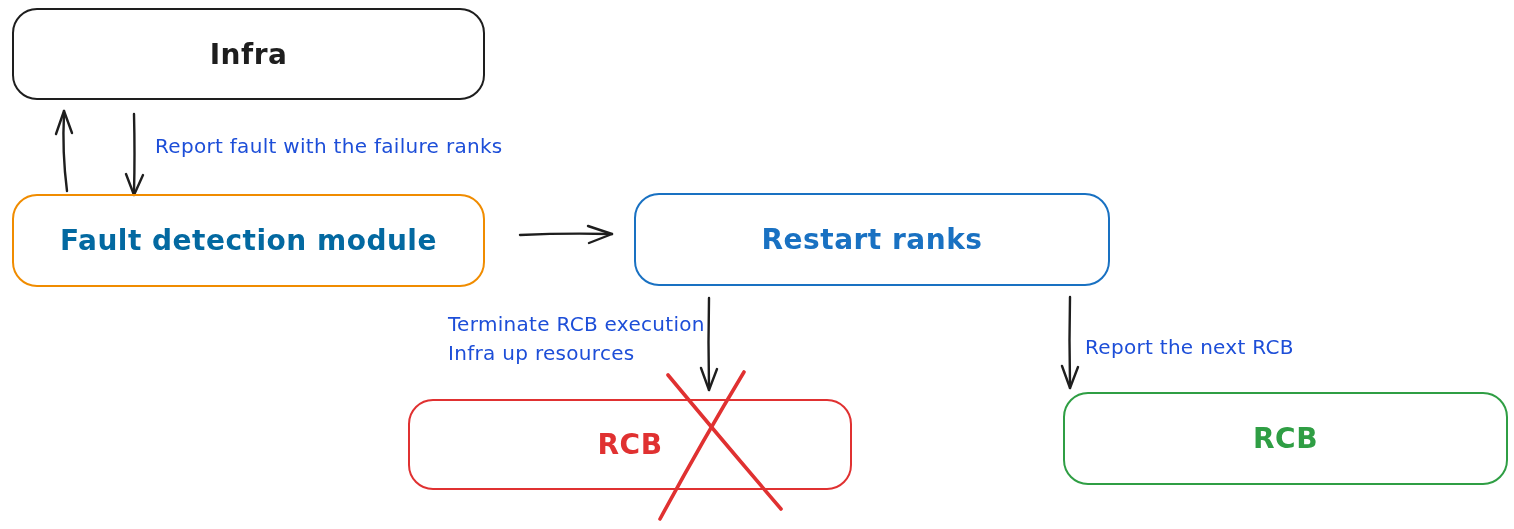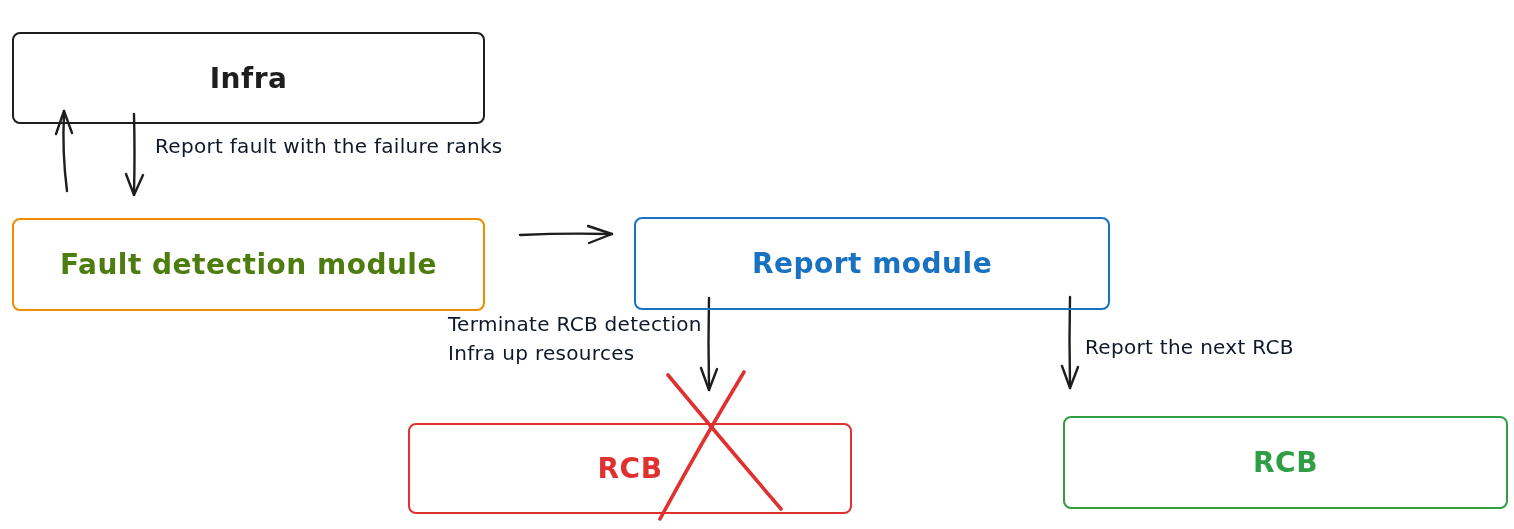--- a/index.html
+++ b/index.html
@@ -18,48 +18,47 @@
   .overlay {
     position: absolute;
     left: 0; top: 0;
     width: 1514px;
     height: 529px;
     pointer-events: none;
   }
   .node {
     position: absolute;
     box-sizing: border-box;
-    border-radius: 8px;
+    border-radius: 25px;
     background: transparent;
     display: flex;
     align-items: center;
     justify-content: center;
-    margin-top: 24px;
   }
   .node-label {
     font-size: 28px;
     font-weight: 600;
     letter-spacing: 0.5px;
     white-space: nowrap;
   }
   .node-infra    { border: 2.5px solid #1e1e1e; }
   .node-infra .node-label { color: #1e1e1e; }
   .node-fault    { border: 2.5px solid #f08c00; }
-  .node-fault .node-label { color: #4d7c0f; }
+  .node-fault .node-label { color: #0369a1; }
   .node-restart  { border: 2.5px solid #1971c2; }
   .node-restart .node-label { color: #1971c2; }
   .node-rcb-red  { border: 2.5px solid #e03131; }
   .node-rcb-red .node-label { color: #e03131; }
   .node-rcb-green{ border: 2.5px solid #2f9e44; }
   .node-rcb-green .node-label { color: #2f9e44; }
   .edge-label {
     position: absolute;
     font-size: 20px;
     font-weight: 500;
-    color: #0f172a;
+    color: #1d4ed8;
     letter-spacing: 0.3px;
     white-space: nowrap;
     line-height: 29px;
   }
 </style>
 </head>
 <body>
 
 <div class="canvas">
 
@@ -103,33 +102,33 @@
 
   <div class="node node-infra" style="left:12px; top:8px; width:473px; height:92px;">
     <span class="node-label">Infra</span>
   </div>
 
   <div class="node node-fault" style="left:12px; top:194px; width:473px; height:93px;">
     <span class="node-label">Fault detection module</span>
   </div>
 
   <div class="node node-restart" style="left:634px; top:193px; width:476px; height:93px;">
-    <span class="node-label">Report module</span>
+    <span class="node-label">Restart ranks</span>
   </div>
 
   <div class="node node-rcb-red" style="left:408px; top:399px; width:444px; height:91px;">
     <span class="node-label">RCB</span>
   </div>
 
   <div class="node node-rcb-green" style="left:1063px; top:392px; width:445px; height:93px;">
     <span class="node-label">RCB</span>
   </div>
 
   <div class="edge-label" style="left:155px; top:132px;">Report fault with the failure ranks</div>
 
   <div class="edge-label" style="left:448px; top:310px;">
-    <div>Terminate RCB detection</div>
+    <div>Terminate RCB execution</div>
     <div>Infra up resources</div>
   </div>
 
   <div class="edge-label" style="left:1085px; top:333px;">Report the next RCB</div>
 
 </div>
 
 </body></html>

